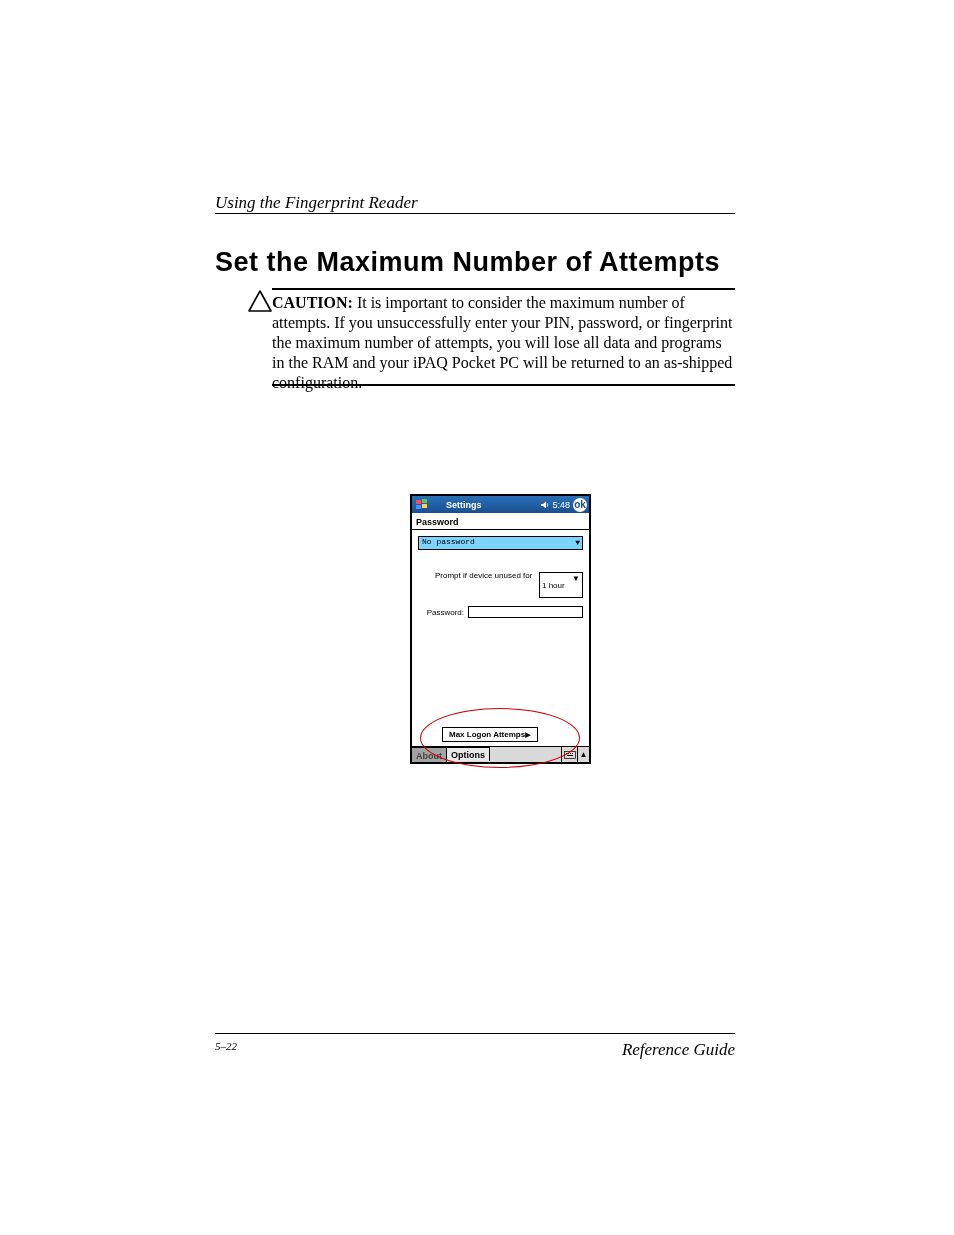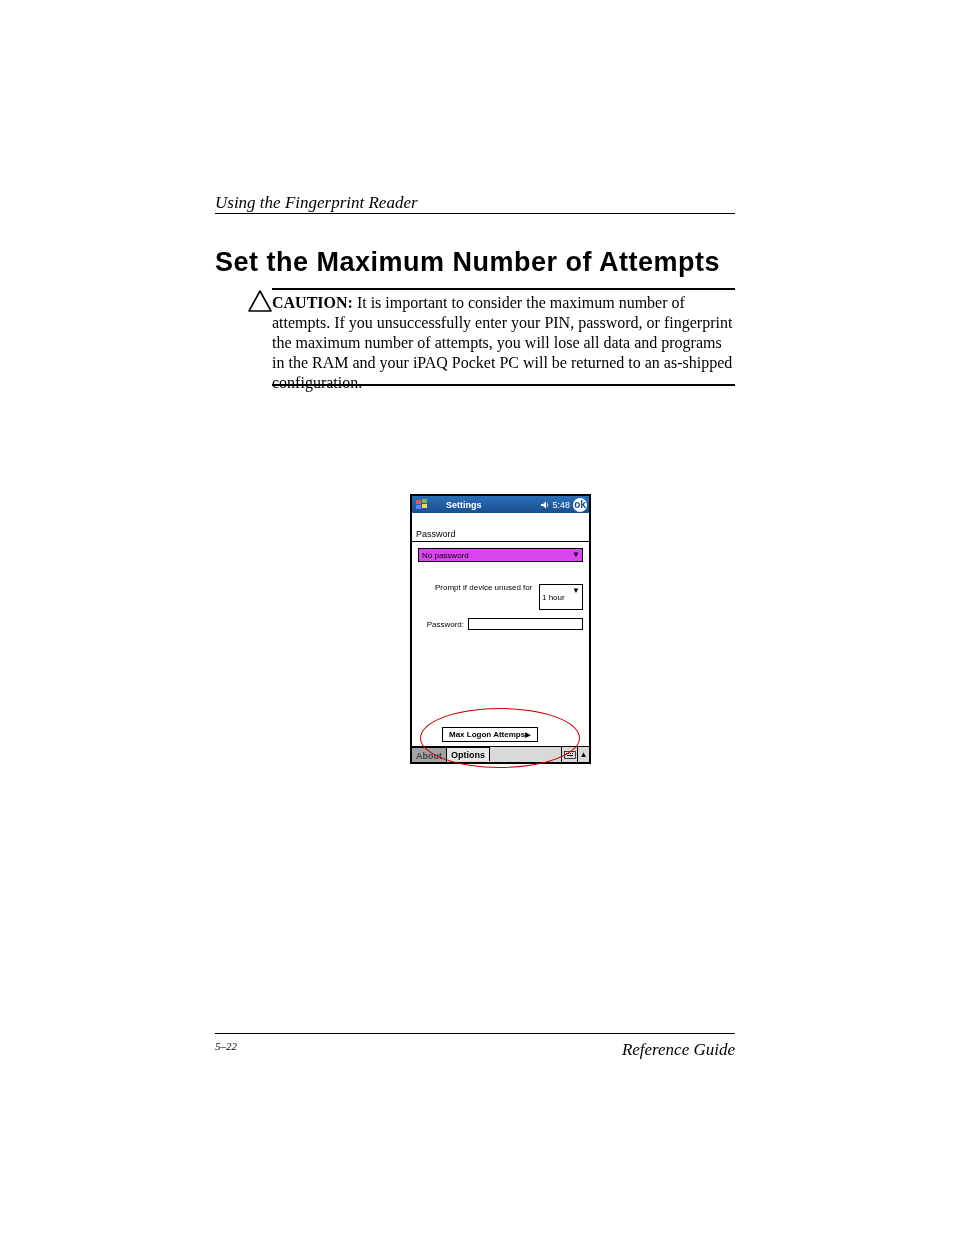--- a/index.html
+++ b/index.html
@@ -22,25 +22,25 @@
 
   .titlebar { height: 17px; background: linear-gradient(#2a6fb8, #1a4f8f); color: #fff; display: flex; align-items: center; font-size: 9px; font-weight: 700; }
   .start-flag { width: 16px; height: 15px; margin: 0 2px; display: flex; align-items: center; justify-content: center; }
   .start-flag svg { display: block; }
   .title-text { flex: 0 0 auto; margin-left: 14px; }
   .title-spacer { flex: 1 1 auto; }
   .speaker { margin-right: 2px; display: flex; align-items: center; }
   .clock { font-size: 9px; font-weight: 400; margin-right: 3px; }
   .ok-btn { width: 14px; height: 14px; border-radius: 50%; background: #fff; color: #1a4f8f; font-size: 10px; font-weight: 700; display: flex; align-items: center; justify-content: center; margin-right: 2px; }
 
-  .app-label { font-size: 9px; font-weight: 400; padding: 16px 4px 2px; }
+  .app-label { font-size: 9px; font-weight: 700; padding: 4px 4px 2px; }
   .app-rule { border-top: 1px solid #000; margin: 0 0 6px; }
 
   .body-area { padding: 0 6px; font-size: 8px; }
-  .type-select { width: 100%; height: 14px; border: 1px solid #000; display: flex; align-items: center; padding: 0 3px; position: relative; background: #d946ef; }
+  .type-select { width: 100%; height: 14px; border: 1px solid #000; display: flex; align-items: flex-start; padding: 0 3px; position: relative; background: #7dd3fc; font-family: Liberation Mono, monospace; }
   .type-select .chev { position: absolute; right: 2px; top: 1px; font-size: 8px; }
 
   .prompt-row { display: flex; margin-top: 22px; align-items: flex-start; gap: 6px; }
   .prompt-label { flex: 1 1 auto; font-size: 8px; line-height: 1.1; padding-left: 17px; }
   .time-select { flex: 0 0 44px; height: 14px; border: 1px solid #000; display: flex; align-items: center; padding: 12px 2px; font-size: 8px; background: #fff; position: relative; }
   .time-select .chev { position: absolute; right: 2px; top: 1px; font-size: 8px; }
 
   .pwd-row { display: flex; align-items: center; margin-top: 8px; gap: 4px; }
   .pwd-label { font-size: 8px; width: 46px; text-align: right; }
   .pwd-input { flex: 1; height: 12px; border: 1px solid #000; background: #fff; }

